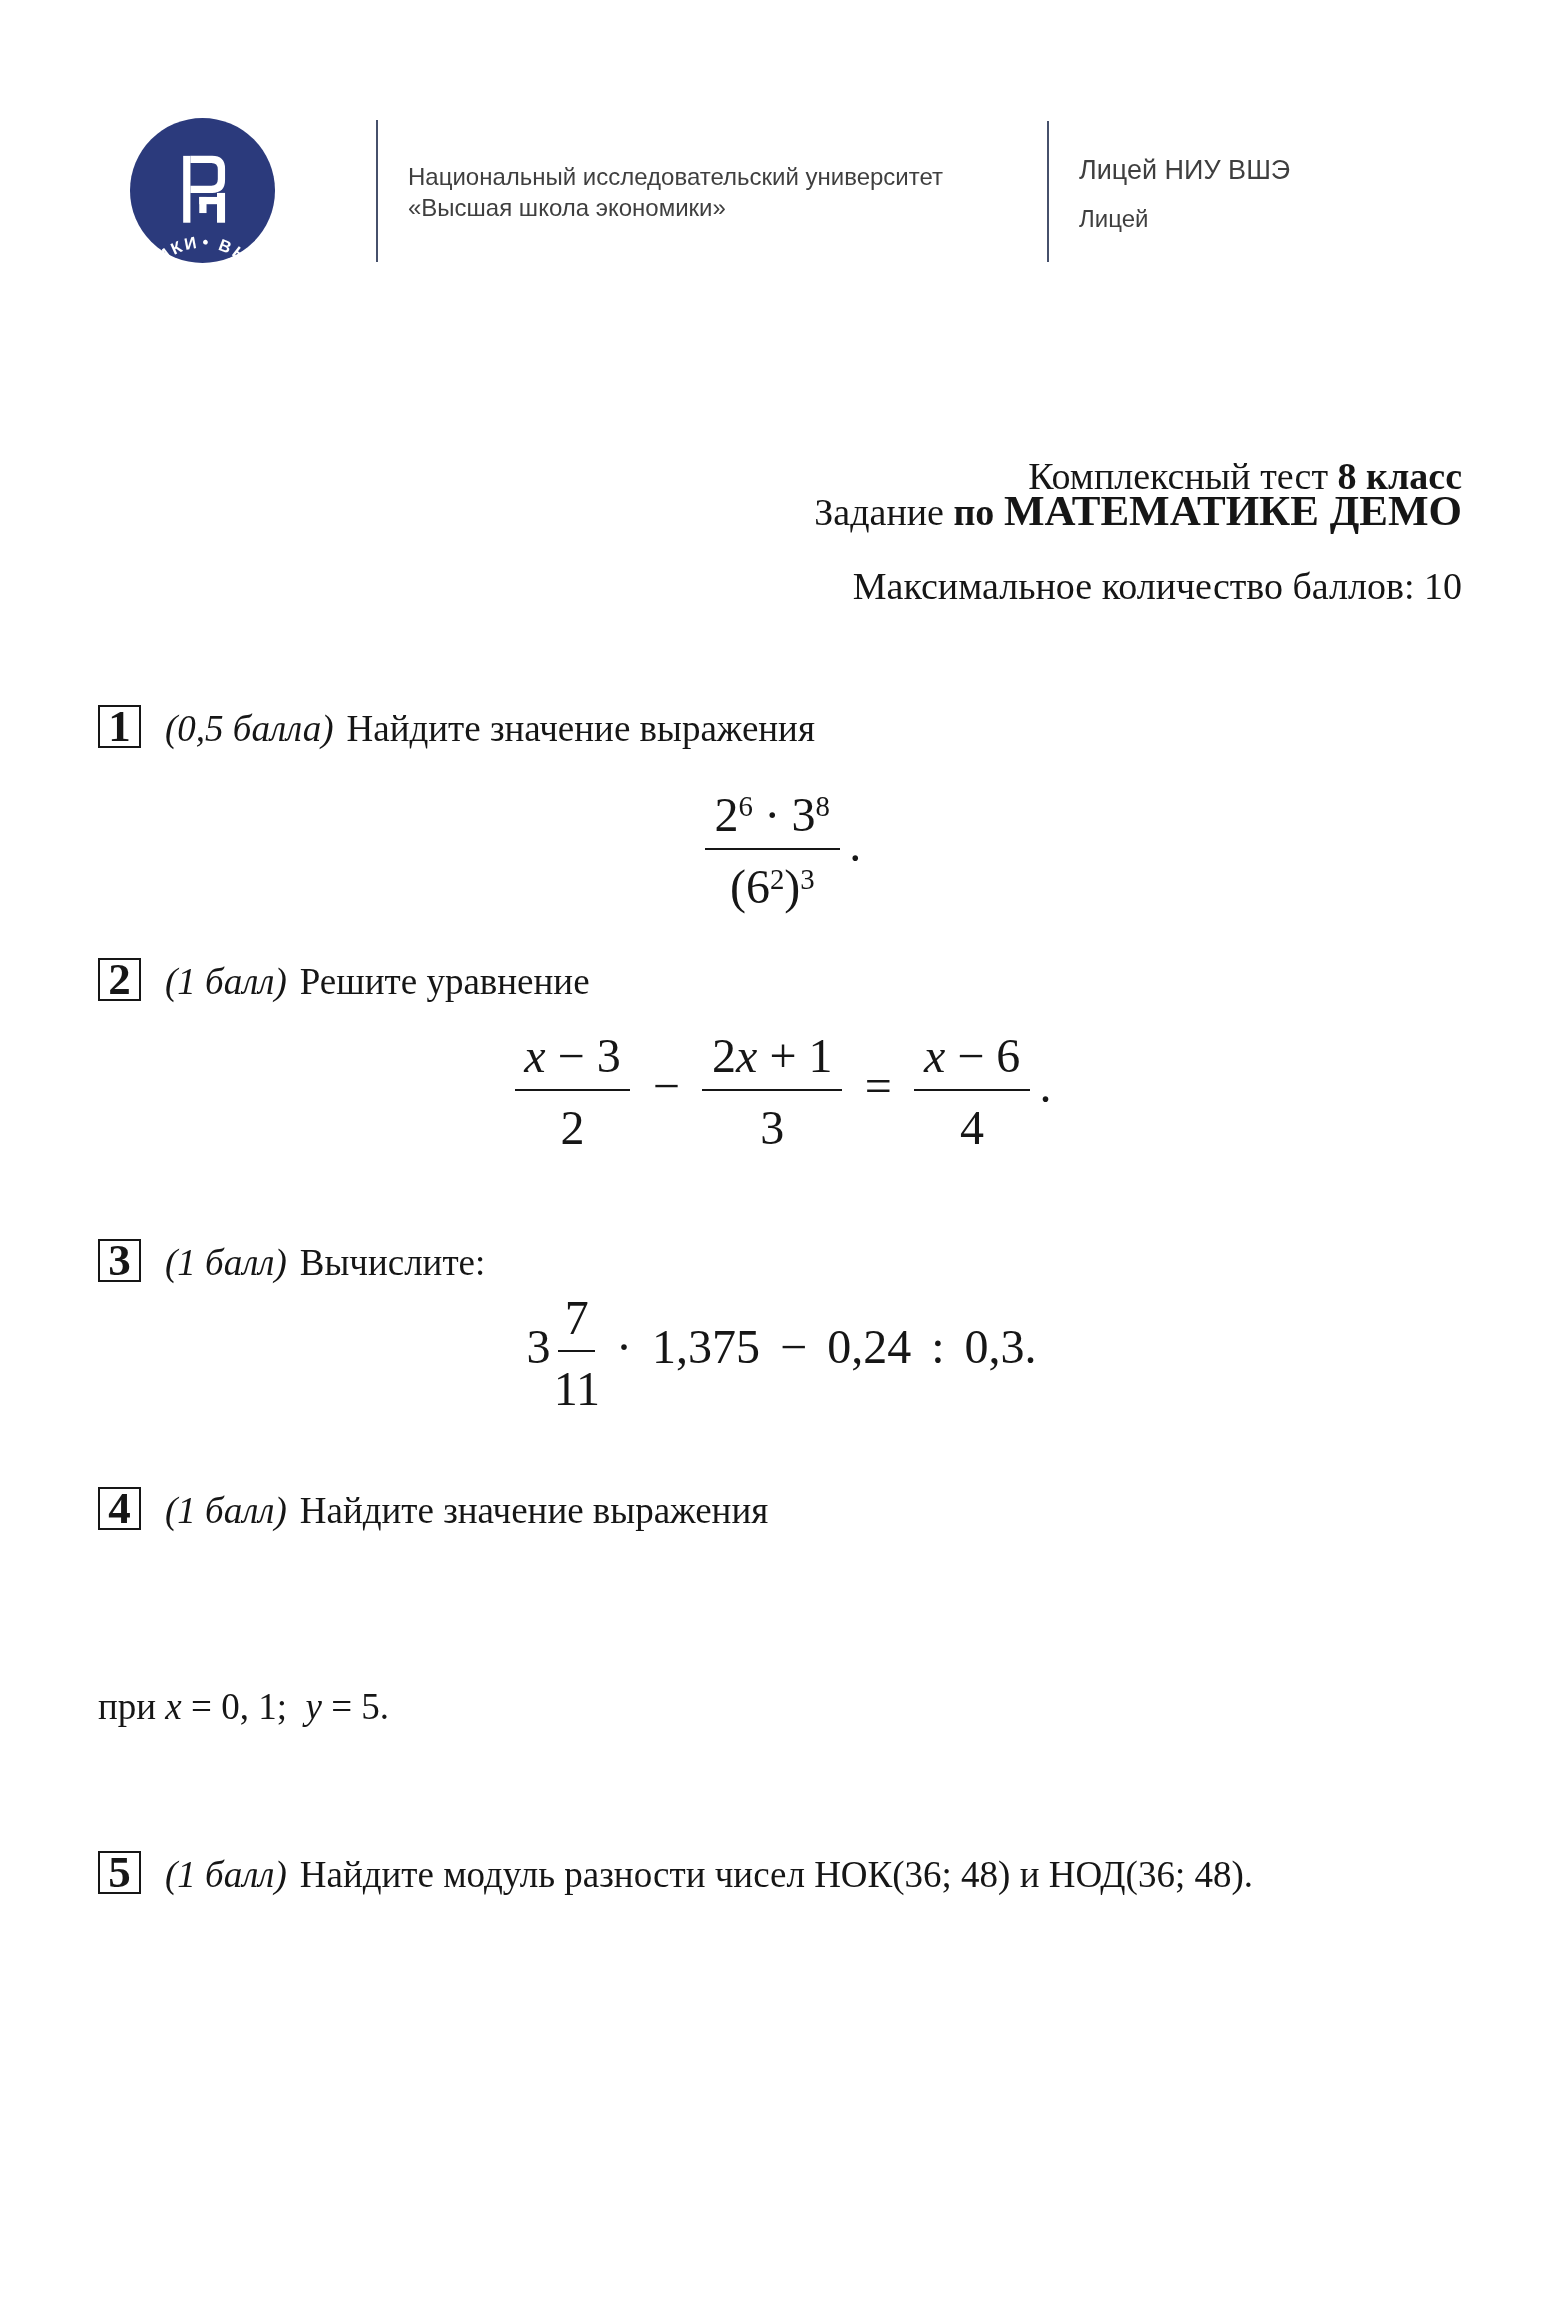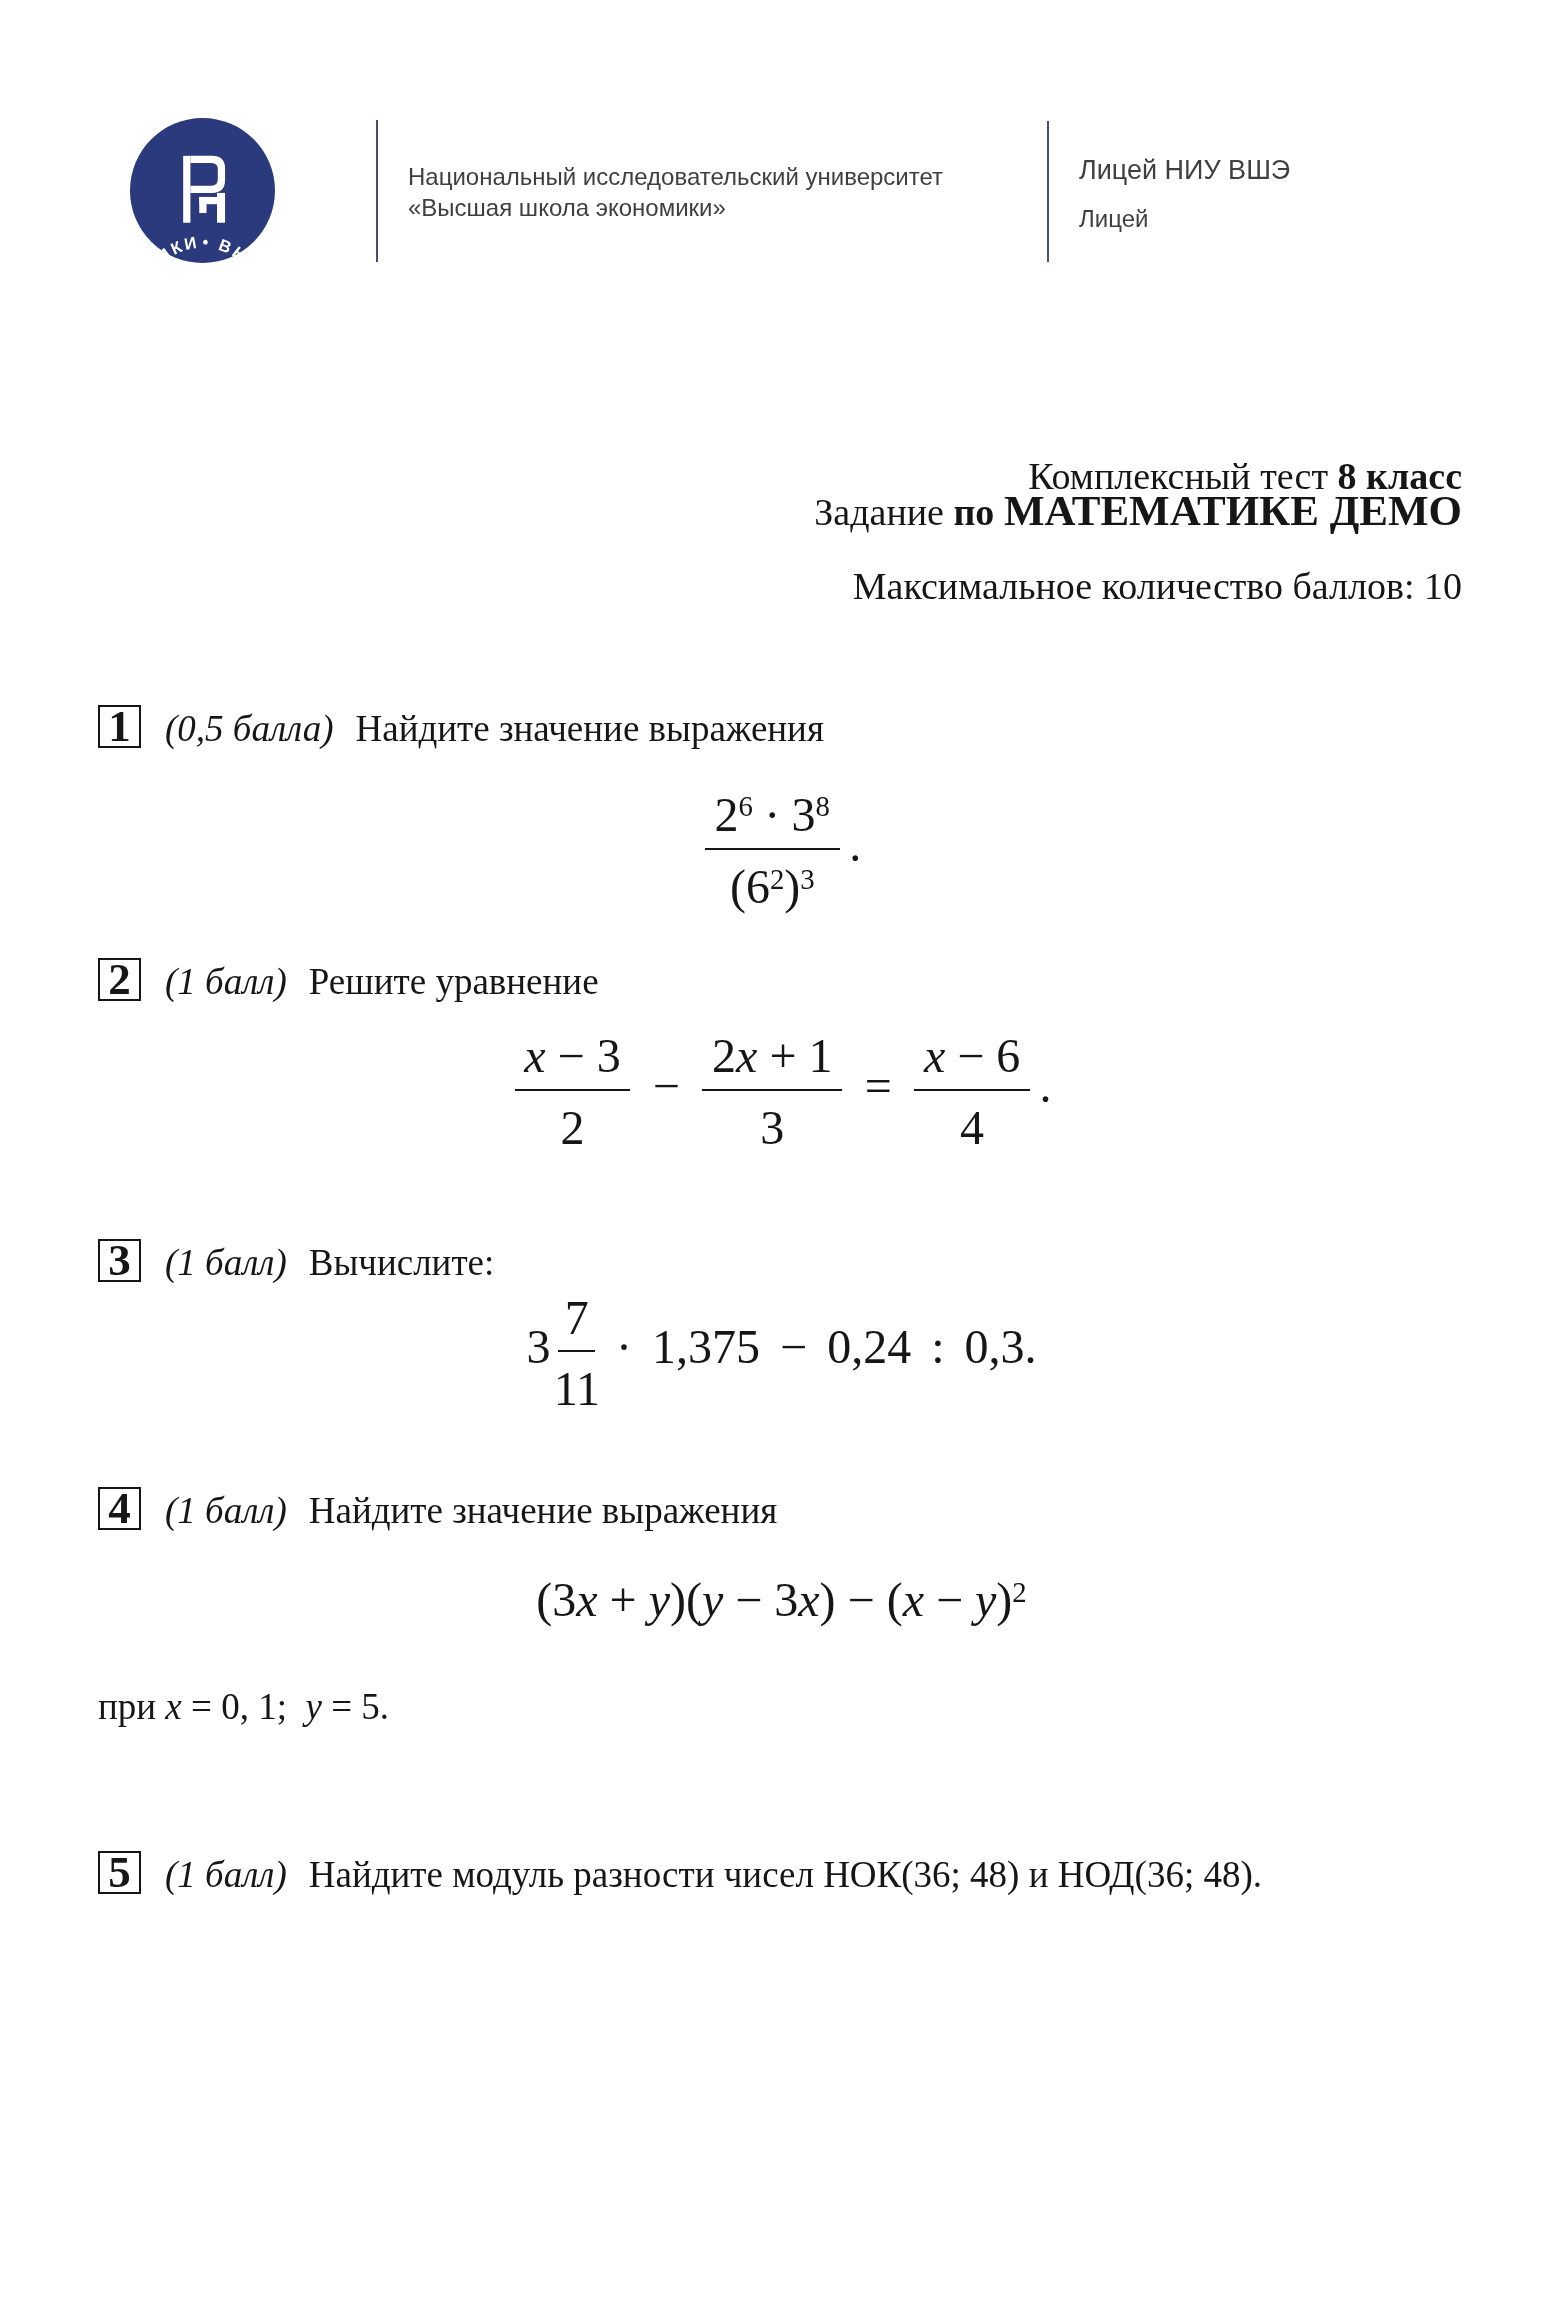--- a/index.html
+++ b/index.html
@@ -40,21 +40,21 @@
   .tb{font-weight:bold;}
   .tb-large{font-weight:bold;font-size:43px;}
   
   .prob{position:absolute;left:98px;font-size:37px;white-space:nowrap;}
   .pbox{
     display:inline-flex;align-items:center;justify-content:center;
     width:39px;height:39px;border:2.4px solid #161616;
     font-size:45px;font-weight:bold;line-height:1;
     margin-right:24px;vertical-align:baseline;overflow:visible;
   }
-  .ppoints{font-style:italic;margin-right:22px;}
+  .ppoints{font-style:italic;margin-right:13px;}
   .p1{top:705px;}  .p2{top:958px;}  .p3{top:1239px;}  .p4{top:1487px;}  .p5{top:1851px;}
   
   .formula{position:absolute;left:0;width:100%;text-align:center;font-size:48px;white-space:nowrap;}
   .f1{top:787px;}  .f2{top:1028px;}  .f3{top:1290px;}
   .f4{top:1572px;}
   .fcond{position:absolute;left:98px;top:1685px;font-size:37px;}
   .frac{
     display:inline-flex;flex-direction:column;align-items:center;
     vertical-align:middle;margin:0 3.2px;line-height:1.08;
   }
@@ -140,21 +140,20 @@
 
   <div class="formula f3"><span>3</span><span class="frac fracsm">
         <span class="num">7</span>
         <span class="den">11</span>
       </span><span class="f3rest">· 1,375 − 0,24 : 0,3.</span></div>
 
   <div class="prob p4"><span class="pbox">
         <span>4</span>
       </span><span class="ppoints">(1 балл)</span><span>Найдите значение выражения</span></div>
 
-  <div class="formula f4"><span>(3</span><span class="vit">x</span><span> + </span><span class="vit">y</span><span>)(</span><span class="vit">y</span><span> − 3</span><span class="vit">x</span><span>) − (</span><span class="vit">x</span><span> − </span><span class="vit">y</span><span>)</span><span class="e">2</span></div>
 
   <div class="fcond"><span>при </span><span class="vit">x</span><span> = 0, 1;&nbsp; </span><span class="vit">y</span><span> = 5.</span></div>
 
   <div class="prob p5"><span class="pbox">
         <span>5</span>
       </span><span class="ppoints">(1 балл)</span><span>Найдите модуль разности чисел НОК(36; 48) и НОД(36; 48).</span></div>
 
 </div>
 
 

